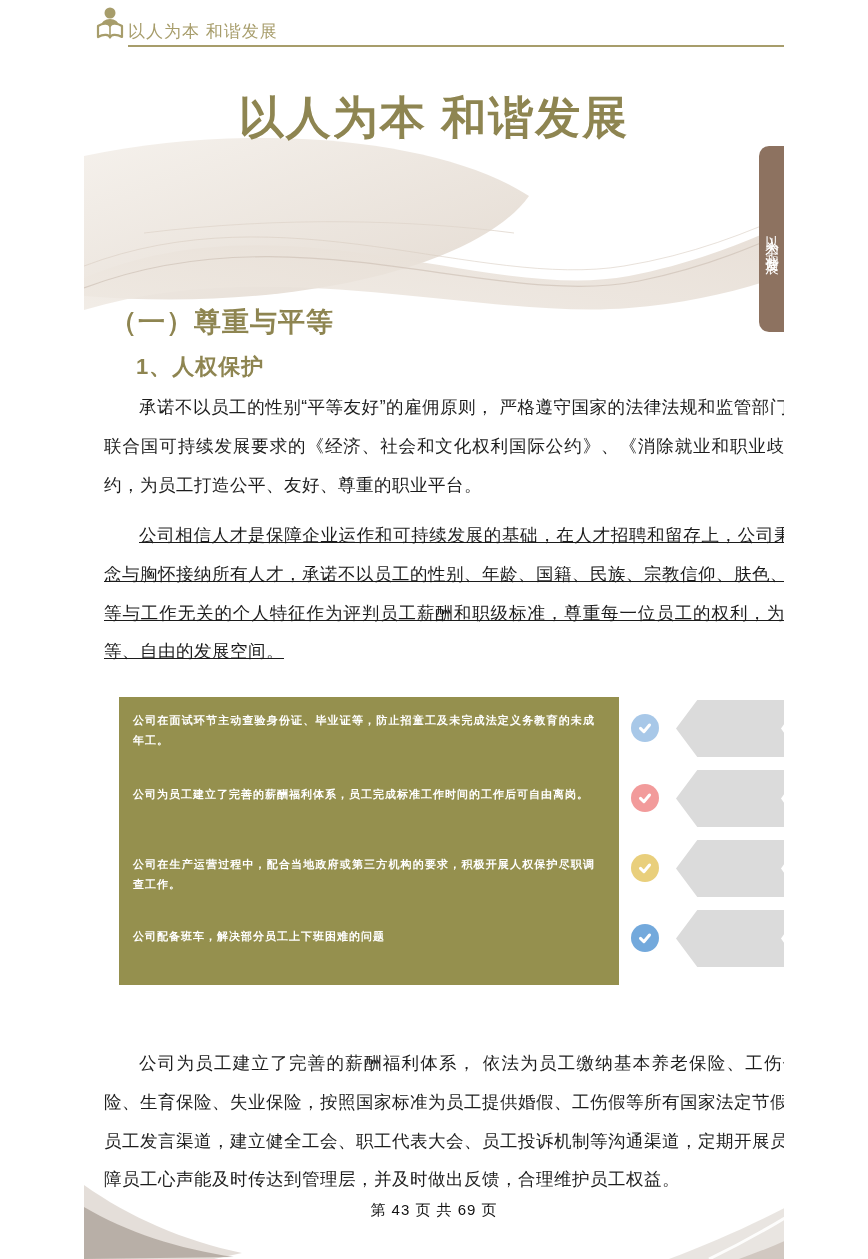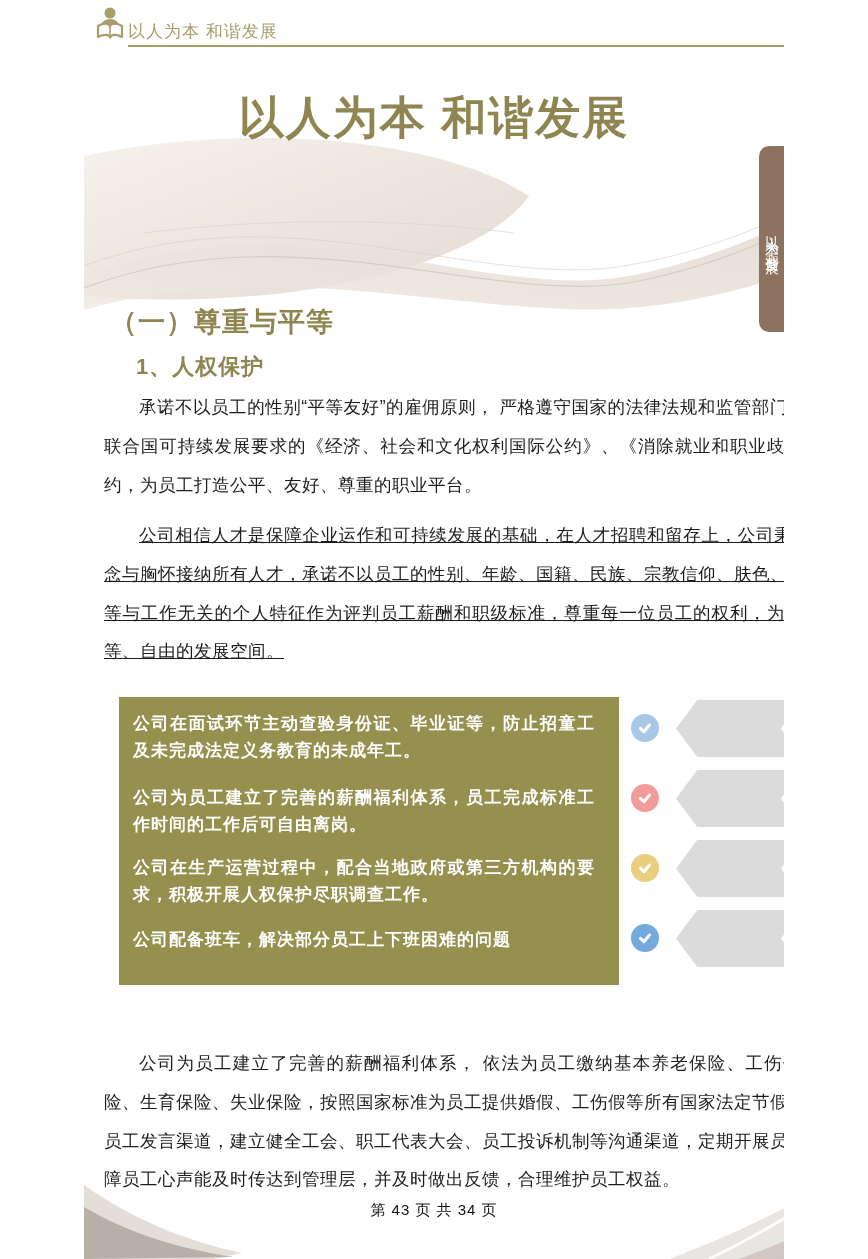--- a/index.html
+++ b/index.html
@@ -41,21 +41,21 @@
     font-size:17.5px; line-height:38.8px; color:#1c1c1c;
     text-align:justify; text-indent:2em; letter-spacing:0.5px;
   }
   .p1 { top:388px; }
   .p2 { top:516px;text-decoration:underline; }
   .p3 { top:1044px; }
   
   .highlight-box { position:absolute; left:35px; top:697px; width:500px; height:288px; z-index:2; }
   .hl-item {
     position:absolute; left:14px; right:24px;
-    color:#ffffff; font-weight:700; font-size:17px; line-height:27px;
+    color:#ffffff; font-weight:700; font-size:11px; line-height:20px;
     letter-spacing:1px; text-align:justify;
   }
   .hl-0 { top:13px; } .hl-1 { top:87px; } .hl-2 { top:157px; } .hl-3 { top:229px; }
   
   .g-row { position:absolute; left:535px; width:320px; height:57px; z-index:2; }
   .gr-0 { top:700px; } .gr-1 { top:770px; } .gr-2 { top:840px; } .gr-3 { top:910px; }
   .check-circle {
     position:absolute; left:12px; top:14px; width:28px; height:28px; border-radius:50%;
     display:flex; align-items:center; justify-content:center;
   }
@@ -198,15 +198,15 @@
         <path d="M26,6 C31.5,6 31.5,13 25.5,14" stroke="#fff" stroke-width="2.4" fill="none"></path>
         <rect x="16" y="19" width="4" height="5" fill="#fff"></rect>
         <path d="M12.5,24 H23.5 L25,28 H11 Z" fill="#fff"></path>
         <rect x="10" y="28" width="16" height="3.5" rx="1" fill="#fff"></rect>
       </svg>
     </div>
   </div>
 
   <p class="body-text p3">公司为员工建立了完善的薪酬福利体系， 依法为员工缴纳基本养老保险、工伤保险、基本医疗保险、生育保险、失业保险，按照国家标准为员工提供婚假、工伤假等所有国家法定节假日，公司积极畅通员工发言渠道，建立健全工会、职工代表大会、员工投诉机制等沟通渠道，定期开展员工满意度调查，保障员工心声能及时传达到管理层，并及时做出反馈，合理维护员工权益。</p>
 
-  <div class="page-footer">第 43 页 共 34 页</div>
+  <div class="page-footer">第 43 页 共 69 页</div>
 
 </div>
 
 </body></html>

